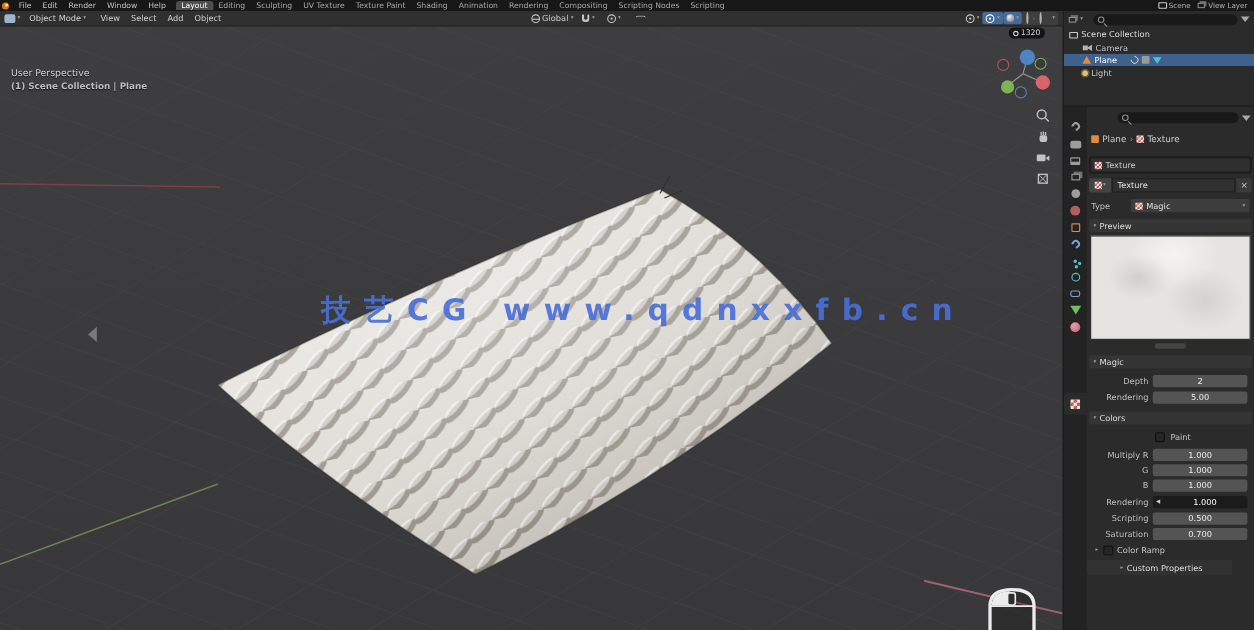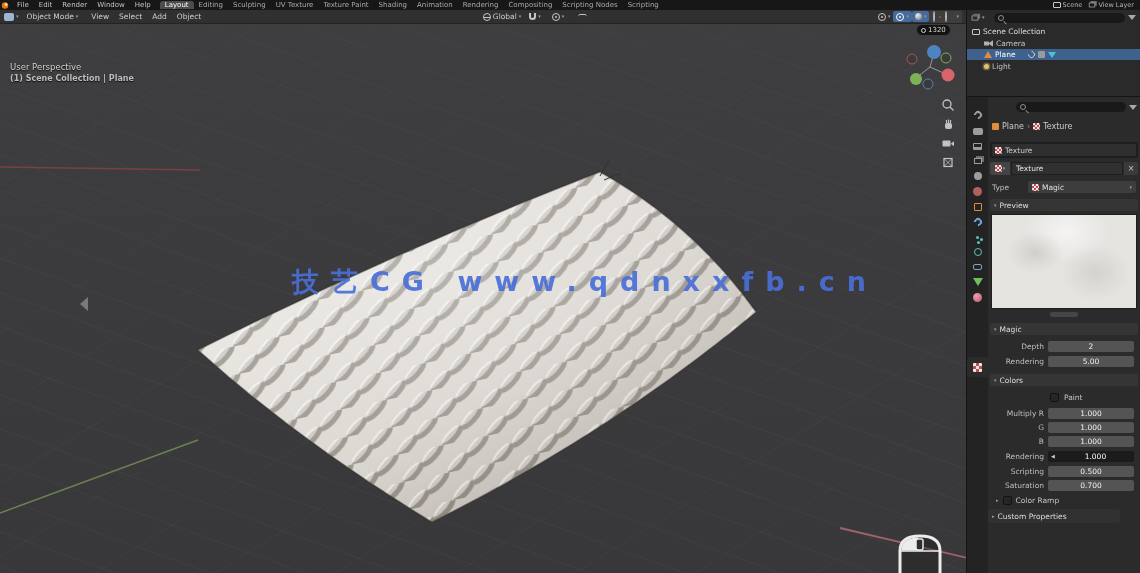--- a/index.html
+++ b/index.html
@@ -79,21 +79,21 @@
   .pti{position:absolute;left:0;width:21px;height:14px;display:flex;align-items:center;justify-content:center;}
   .pti.active-bg{background:#2b2b2b;border-radius:3px 0 0 3px;height:20px;}
   .pcontent{position:absolute;left:21px;top:0;width:152px;height:476px;}
   .prow{position:absolute;left:0;width:152px;height:12px;display:flex;align-items:center;}
   .plabel{position:absolute;left:0;width:56px;text-align:right;font-size:7.5px;color:#bfbfbf;}
   .num{position:absolute;left:60px;width:86px;height:11px;background:#545454;border-radius:2px;color:#efefef;font-size:7.5px;display:flex;align-items:center;justify-content:center;gap:2px;}
   .num.dark{background:#1b1b1b;color:#fff;justify-content:flex-start;padding-left:3px;}
   .num.dark .val{flex:1;text-align:center;}
   .larr{font-size:5px;color:#cfcfcf;}
   .phdr{position:absolute;left:2px;width:148px;height:12px;background:#353535;border-radius:2px;color:#dedede;font-size:7.5px;display:flex;align-items:center;gap:3px;padding-left:4px;}
-  .phdr.flat{left:0;width:132px;background:#313131;}
+  .phdr.flat{left:0;width:132px;background:#313131;justify-content:center;}
   .crumb{position:absolute;left:4px;display:flex;align-items:center;gap:3px;font-size:8px;color:#cccccc;}
   .cube-ico{width:7px;height:7px;background:#e08b3e;border-radius:1px;flex:none;}
   .checker{width:9px;height:9px;flex:none;border-radius:1px;background-image:linear-gradient(45deg,#c0504d 25%,transparent 25%,transparent 75%,#c0504d 75%),linear-gradient(45deg,#c0504d 25%,#e8e8e8 25%,#e8e8e8 75%,#c0504d 75%);background-size:6px 6px;background-position:0 0,3px 3px;}
   .checker.small{width:7px;height:7px;background-size:4px 4px;background-position:0 0,2px 2px;}
   .slotlist{position:absolute;left:2px;top:45px;width:148px;height:16px;background:#1e1e1e;border-radius:2px;padding:2px;}
   .slotitem{height:12px;background:#2f2f2f;border-radius:1px;display:flex;align-items:center;gap:3px;padding:0 3px;font-size:7.5px;color:#c9c9c9;}
   .dbrow{position:absolute;left:2px;top:65px;width:148px;height:14px;display:flex;gap:1px;}
   .thumb{width:20px;height:13px;background:#444;border-radius:2px 0 0 2px;display:flex;align-items:center;justify-content:center;gap:1px;}
   .namefield{flex:1;height:13px;background:#303030;border:1px solid #1f1f1f;display:flex;align-items:center;padding:0 4px;font-size:7.5px;color:#e2e2e2;}
   .xbtn{width:14px;height:13px;background:#3a3a3a;border-radius:0 2px 2px 0;display:flex;align-items:center;justify-content:center;color:#c9c9c9;font-size:8px;}

